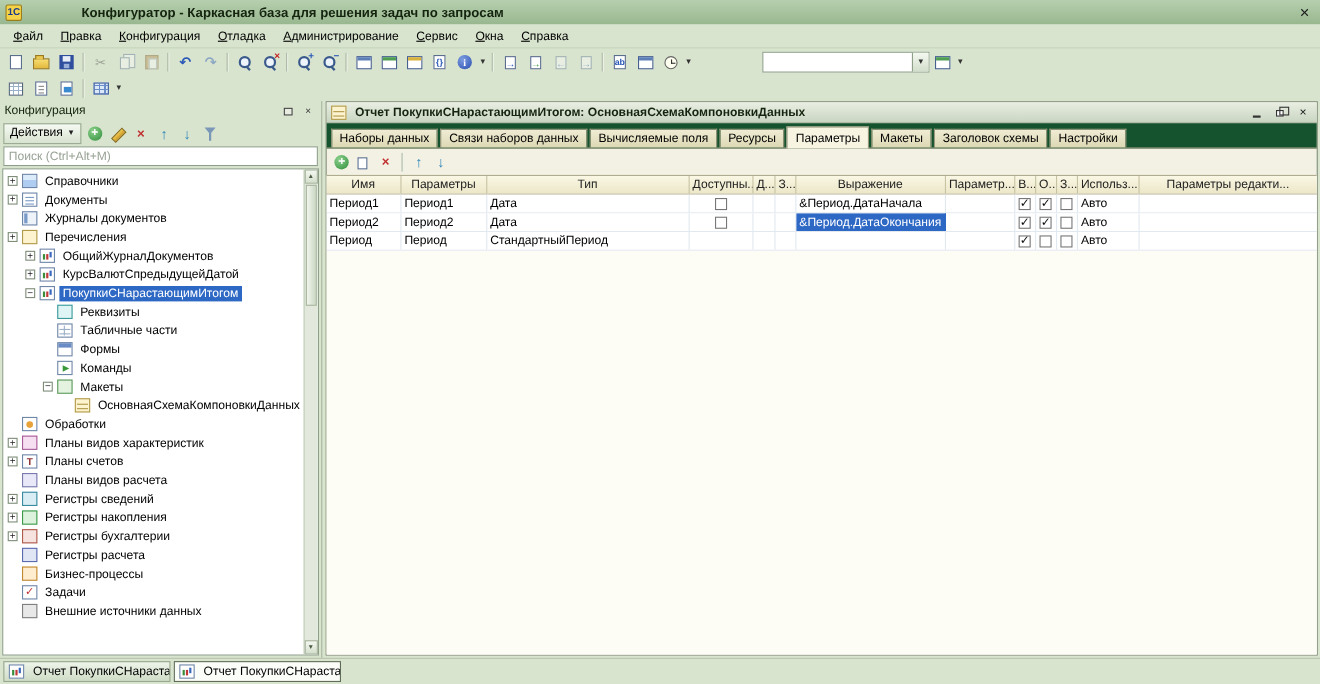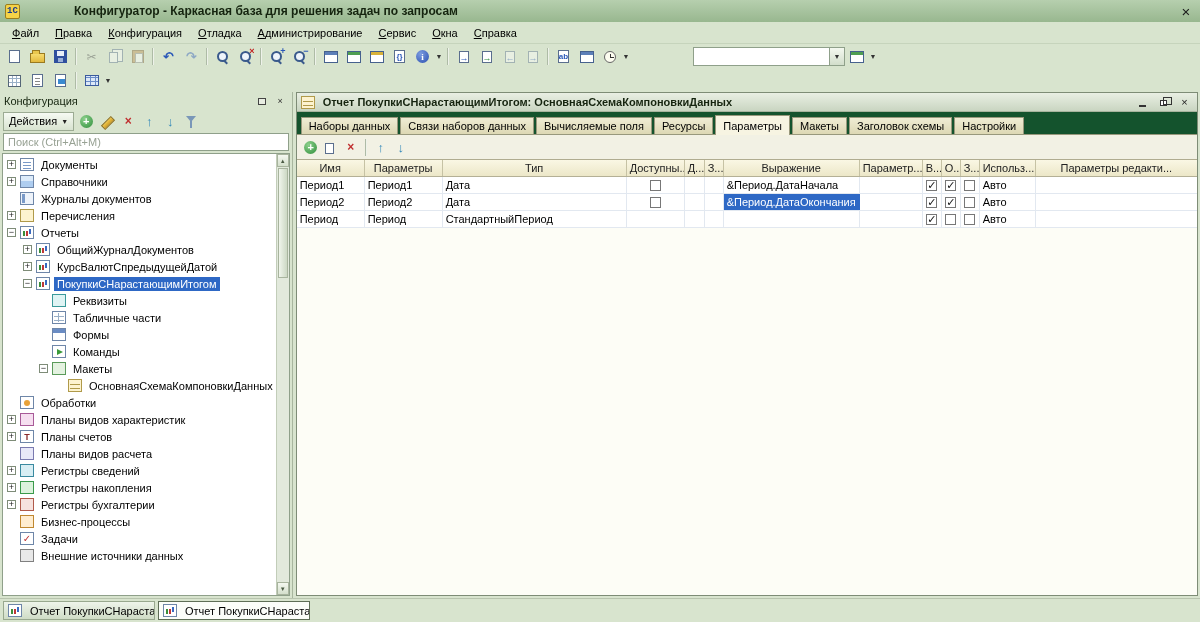--- a/index.html
+++ b/index.html
@@ -2,21 +2,21 @@
 <html><head>
 <meta charset="utf-8">
 <style>
 *{box-sizing:border-box;margin:0;padding:0;}
 html,body{width:1200px;height:622px;overflow:hidden;}
 body{font-family:"Liberation Sans","DejaVu Sans",sans-serif;font-size:11px;color:#000;background:#d8e4ce;}
 .app{width:1200px;height:622px;display:flex;flex-direction:column;}
 
 
 .titlebar{flex:0 0 22px;background:linear-gradient(#b6cfae,#98b78f);display:flex;align-items:center;padding:0 5px;gap:6px;}
-.app-icon{width:15px;height:15px;background:#f5d348;border:1px solid #9a7d1c;border-radius:2px;color:#1a3c8c;font-weight:bold;font-size:9px;display:flex;align-items:center;justify-content:center;font-family:Liberation Mono, monospace;}
+.app-icon{width:15px;height:15px;background:#f5d348;border:1px solid #9a7d1c;border-radius:2px;color:#1a3c8c;font-weight:bold;font-size:9px;display:flex;align-items:center;justify-content:center;}
 .title-text{flex:1;font-weight:bold;font-size:12px;color:#15240f;white-space:nowrap;overflow:hidden;padding-left:48px;}
 .win-x{width:18px;height:17px;display:flex;align-items:center;justify-content:center;font-size:15px;color:#1a1a1a;}
 
 
 .menubar{flex:0 0 21px;display:flex;align-items:center;padding:0 4px;}
 .menu-item{padding:3px 8px;white-space:nowrap;}
 
 
 .toolbar{display:flex;align-items:center;padding:0 3px;}
 .tb1{flex:0 0 26px;border-top:1px solid #c6d4bc;}
@@ -347,42 +347,37 @@
             <span class="i-funnel"></span>
           </span>
       </div>
       <div class="search-row">
         <input class="search-input" type="text" placeholder="Поиск (Ctrl+Alt+M)" style="">
       </div>
       <div class="tree-box">
         <div class="tree">
           <div class="titem lvl0">
               <span class="exp box plus"></span>
+              <span class="ti ic-cat"></span>
+              <span class="tlabel">Справочники</span>
+            </div>
+          <div class="titem lvl0">
+              <span class="exp box plus"></span>
               <span class="ti ic-doc"></span>
               <span class="tlabel">Документы</span>
             </div>
           <div class="titem lvl0">
-              <span class="exp box plus"></span>
-              <span class="ti ic-cat"></span>
-              <span class="tlabel">Справочники</span>
-            </div>
-          <div class="titem lvl0">
               <span class="exp"></span>
               <span class="ti ic-jrn"></span>
               <span class="tlabel">Журналы документов</span>
             </div>
           <div class="titem lvl0">
               <span class="exp box plus"></span>
               <span class="ti ic-enum"></span>
               <span class="tlabel">Перечисления</span>
-            </div>
-          <div class="titem lvl0">
-              <span class="exp box minus"></span>
-              <span class="ti ic-rep"></span>
-              <span class="tlabel">Отчеты</span>
             </div>
           <div class="titem lvl1">
               <span class="exp box plus"></span>
               <span class="ti ic-rep"></span>
               <span class="tlabel">ОбщийЖурналДокументов</span>
             </div>
           <div class="titem lvl1">
               <span class="exp box plus"></span>
               <span class="ti ic-rep"></span>
               <span class="tlabel">КурсВалютСпредыдущейДатой</span>
@@ -449,20 +444,25 @@
             </div>
           <div class="titem lvl0">
               <span class="exp box plus"></span>
               <span class="ti ic-areg"></span>
               <span class="tlabel">Регистры накопления</span>
             </div>
           <div class="titem lvl0">
               <span class="exp box plus"></span>
               <span class="ti ic-breg"></span>
               <span class="tlabel">Регистры бухгалтерии</span>
+            </div>
+          <div class="titem lvl0">
+              <span class="exp"></span>
+              <span class="ti ic-creg"></span>
+              <span class="tlabel">Регистры расчета</span>
             </div>
           <div class="titem lvl0">
               <span class="exp"></span>
               <span class="ti ic-bp"></span>
               <span class="tlabel">Бизнес-процессы</span>
             </div>
           <div class="titem lvl0">
               <span class="exp"></span>
               <span class="ti ic-task"></span>
               <span class="tlabel">Задачи</span>

